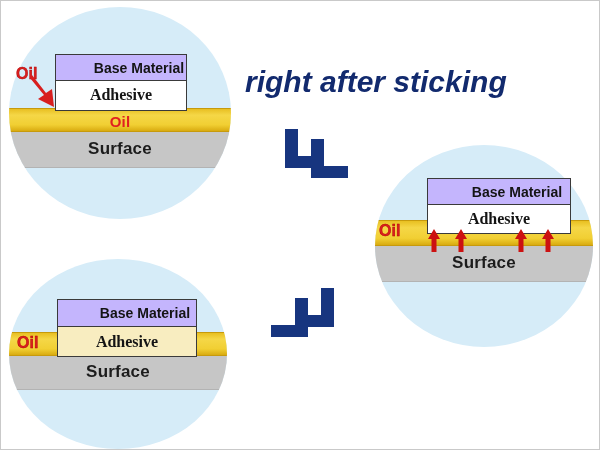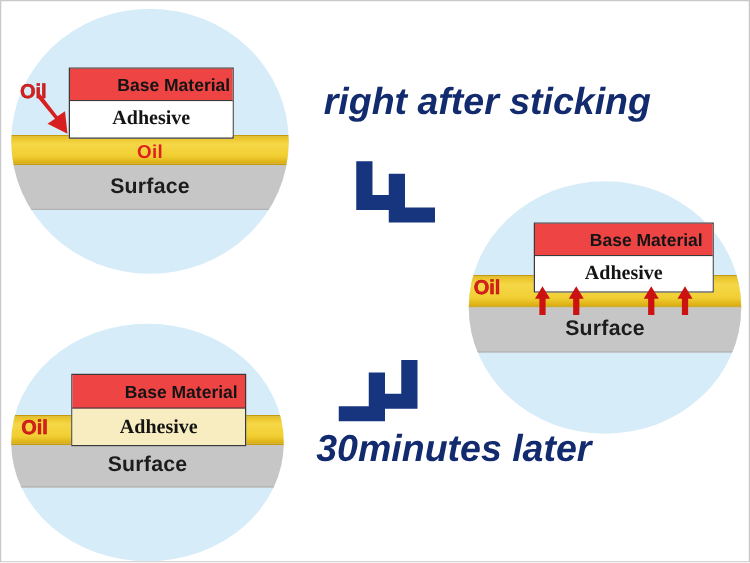--- a/index.html
+++ b/index.html
@@ -78,21 +78,21 @@
     display: flex;
     align-items: center;
     justify-content: center;
     font-weight: bold;
     color: #141414;
     white-space: nowrap;
     line-height: 1;
   }
   .stack-row.top {
     border-bottom: 1.4px solid #3a3a3a;
-    background: #ef4444;
+    background: #c4b5fd;
     padding-left: 36px;
   }
   .stack-row.bottom {
     background: #ffffff;
     font-family: Liberation Serif, serif;
   }
   .stack-row.bottom.soaked {
     background: #f8edc0;
   }
 
@@ -180,22 +180,21 @@
     <div class="band-label" style="top:104px; font-size:17px;">Surface</div>
 
     <div class="stack" style="left:48px; top:40px; width:140px; height:58px;">
       <div class="stack-row top" style="height:27px; font-size:14px;">Base Material</div>
       <div class="stack-row bottom soaked" style="height:29px; font-size:16px;">Adhesive</div>
     </div>
 
     <div class="oil-tag" style="left:8px; top:76px; font-size:16px;">Oil</div>
   </div>
 
-  <div class="caption" style="left:258px; top:66px; font-size:30px;">right after sticking</div>
-  <div class="caption" style="left:252px; top:344px; font-size:30px;">30minutes later</div>
+  <div class="caption" style="left:244px; top:66px; font-size:30px;">right after sticking</div>
 
   <svg class="svg-layer" viewBox="0 0 600 450">
 
     <g>
       <path d="M 31 74 L 45 92 L 51 88 L 53 106 L 37 98 L 43 94 L 29 77 Z" fill="#d81f1f"></path>
     </g>
 
     <g>
       <g fill="#cc1111">
         <path d="M 427 238 L 433 228 L 439 238 L 435.5 238 L 435.5 251 L 430.5 251 L 430.5 238 Z"></path>

